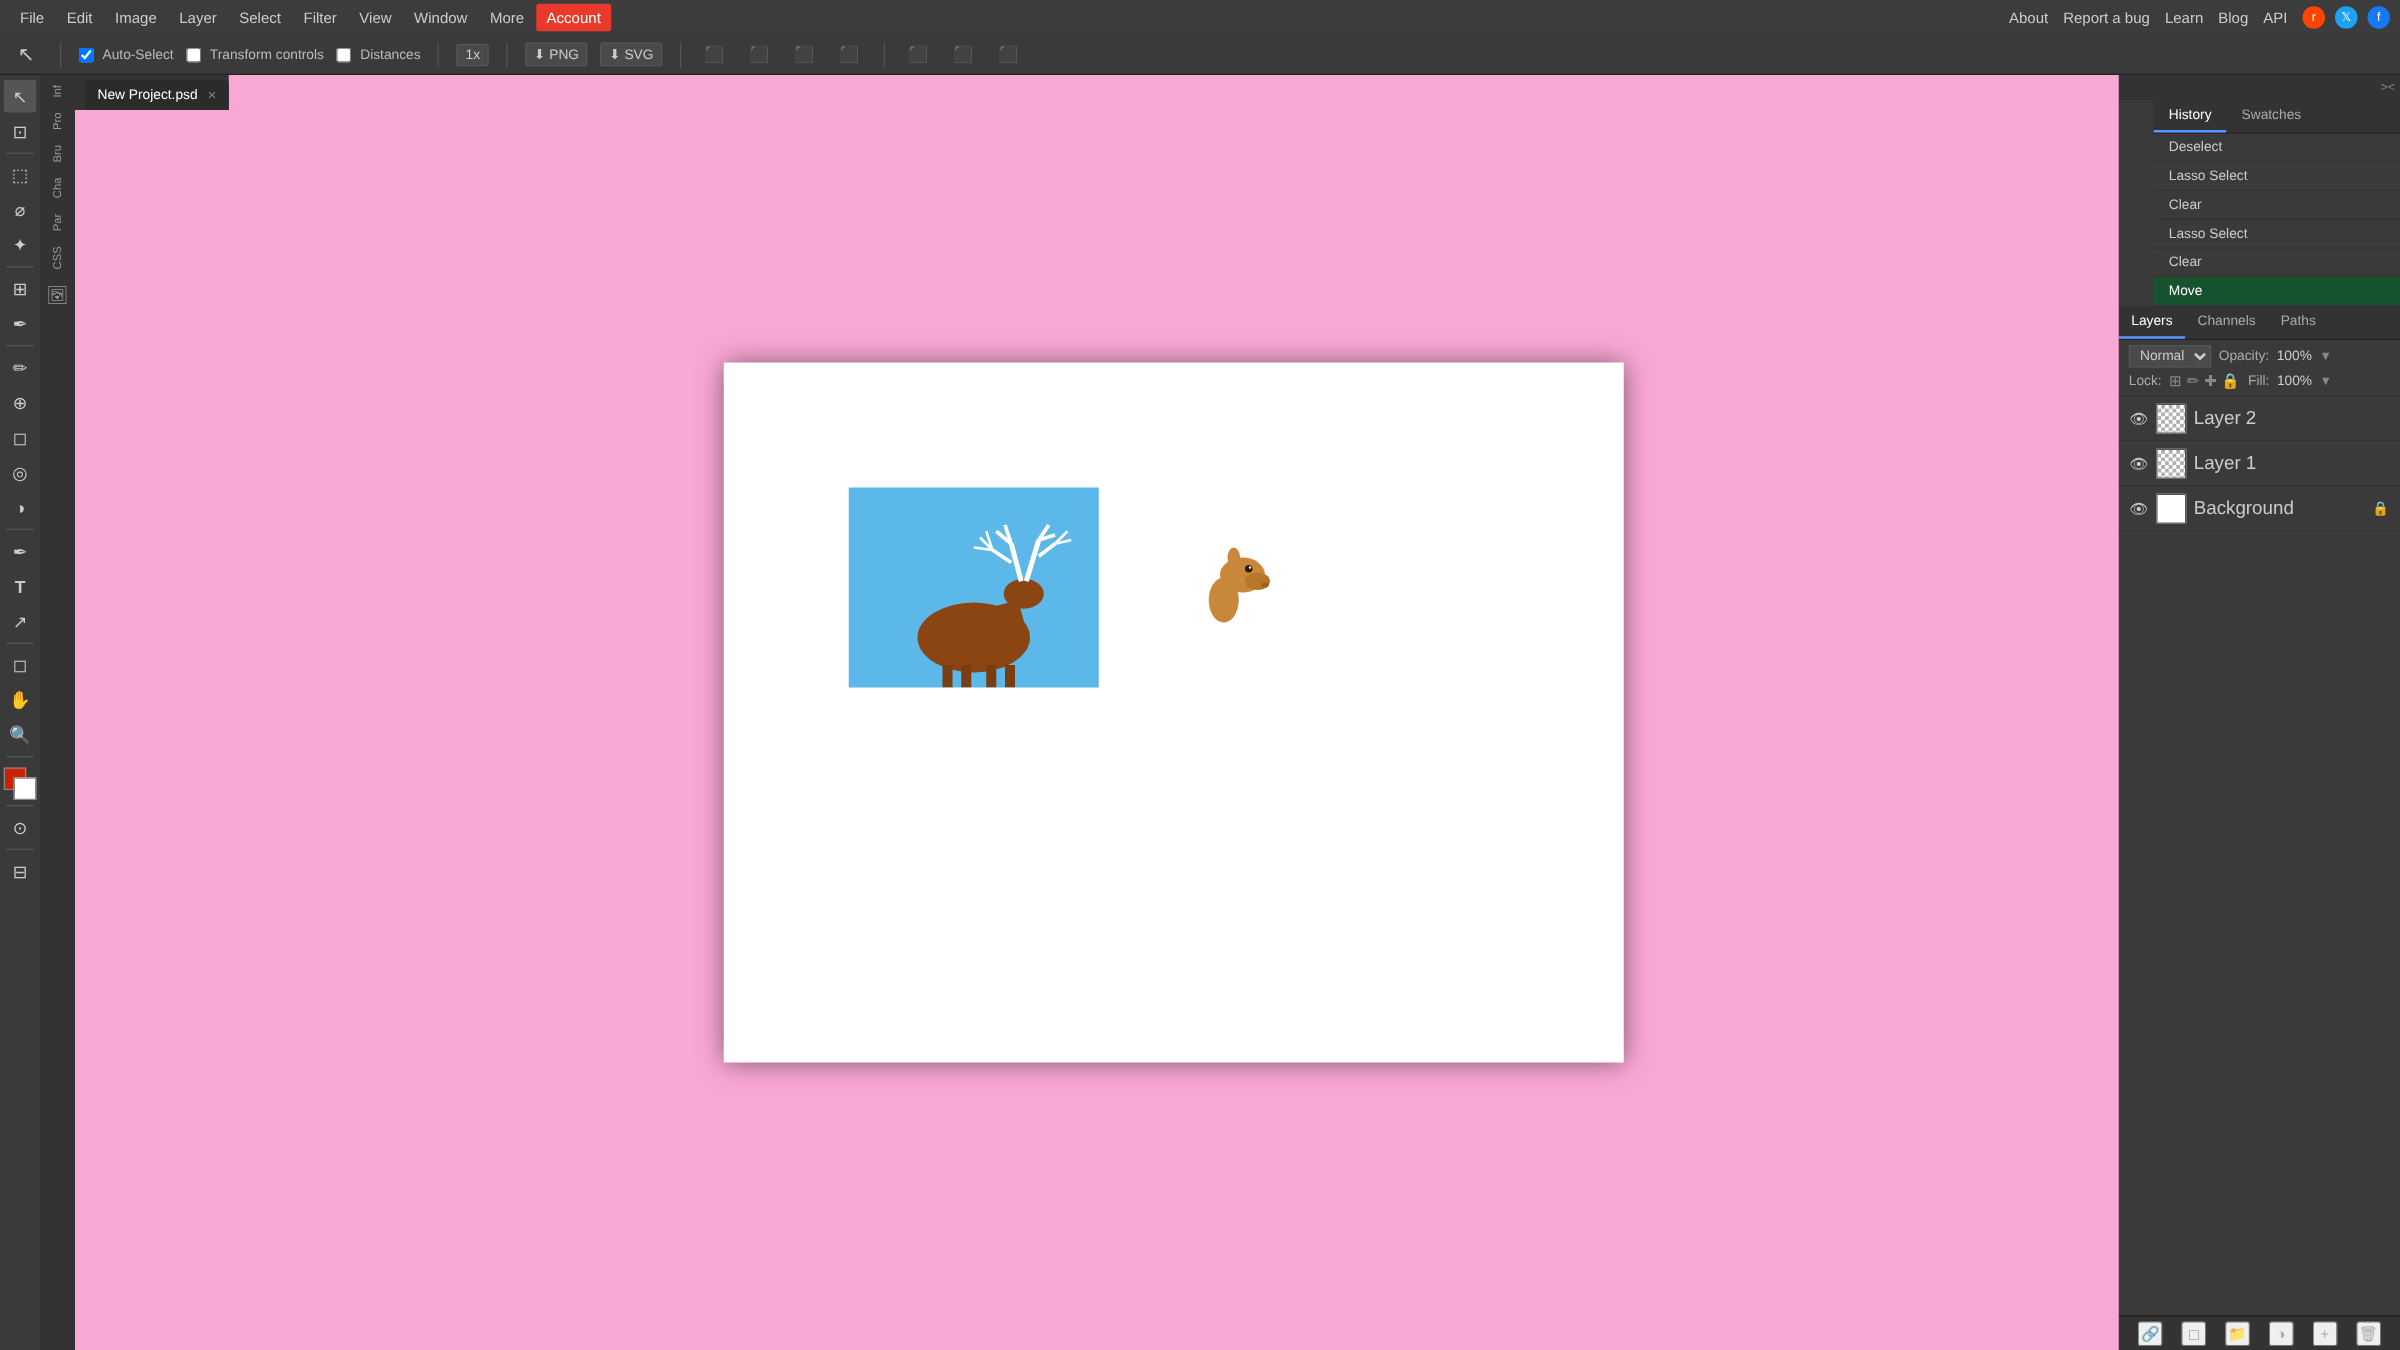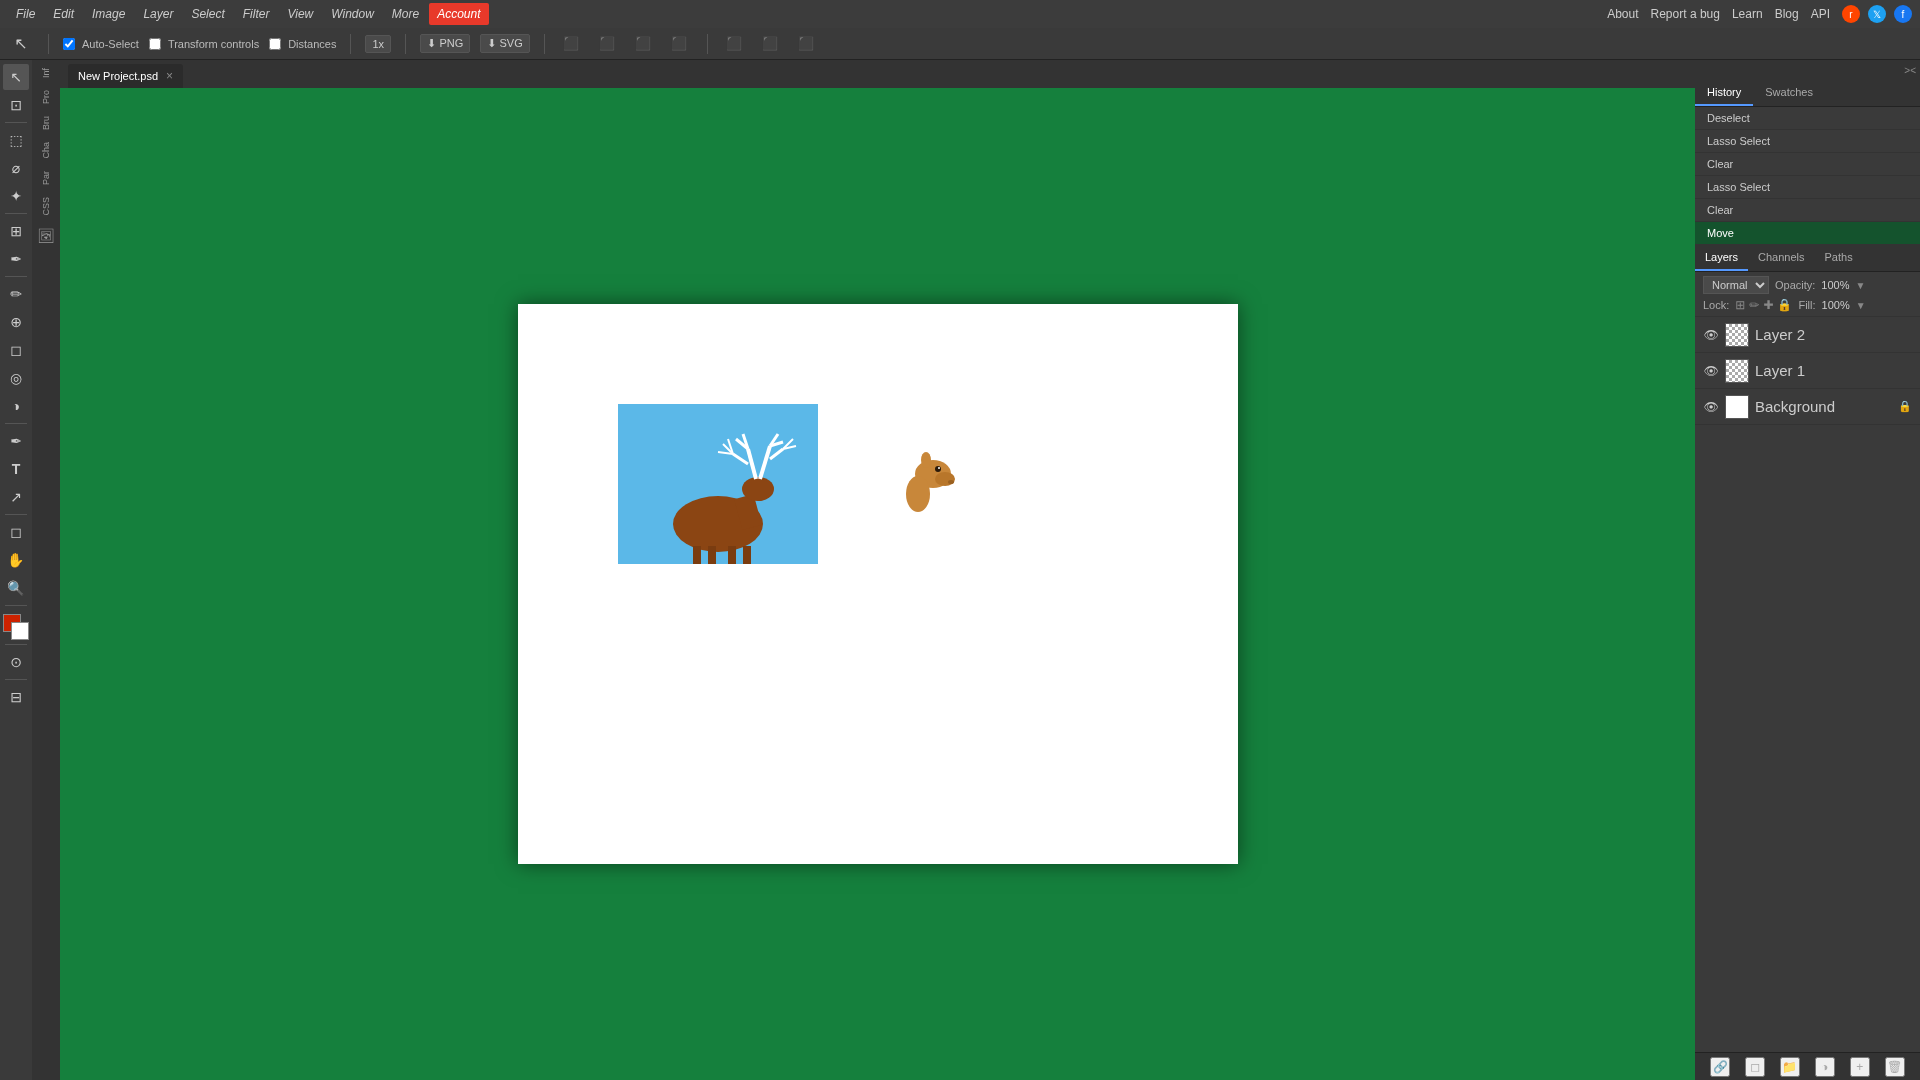--- a/index.html
+++ b/index.html
@@ -24,21 +24,20 @@
       padding: 0 8px;
       gap: 2px;
       flex-shrink: 0;
     }
     .menu-item {
       padding: 4px 8px;
       cursor: pointer;
       color: #ccc;
       font-size: 12px;
       border-radius: 2px;
-      font-style: italic;
     }
     .menu-item.active {
       background: #e8392a;
       color: white;
     }
     .menu-spacer { flex: 1; }
     .menu-right {
       display: flex;
       align-items: center;
       gap: 12px;
@@ -159,25 +158,25 @@
       transform: rotate(180deg);
       cursor: pointer;
       padding: 4px 2px;
       font-size: 9px;
       color: #999;
     }
 
     
     #canvas-area {
       flex: 1;
-      background: #15803d;
+      background: #f9a8d4;
       overflow: hidden;
       position: relative;
       display: flex;
-      flex-direction: column;
+      flex-direction: row;
     }
     #tab-bar {
       height: 28px;
       background: #333;
       display: flex;
       align-items: flex-end;
       padding-left: 8px;
     }
     .tab {
       height: 24px;
@@ -252,20 +251,21 @@
       justify-content: flex-end;
       padding-right: 4px;
       cursor: pointer;
       font-size: 10px;
       color: #888;
     }
 
     
     #history-swatches-panel {
       flex-shrink: 0;
+      padding-left: 28px;
     }
     .panel-tabs {
       display: flex;
       background: #333;
       border-bottom: 1px solid #222;
     }
     .panel-tab {
       padding: 6px 12px;
       font-size: 11px;
       cursor: pointer;

